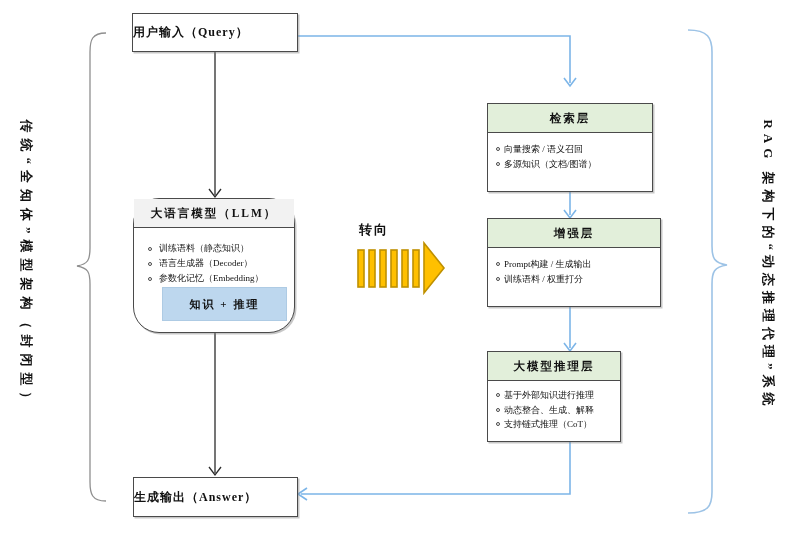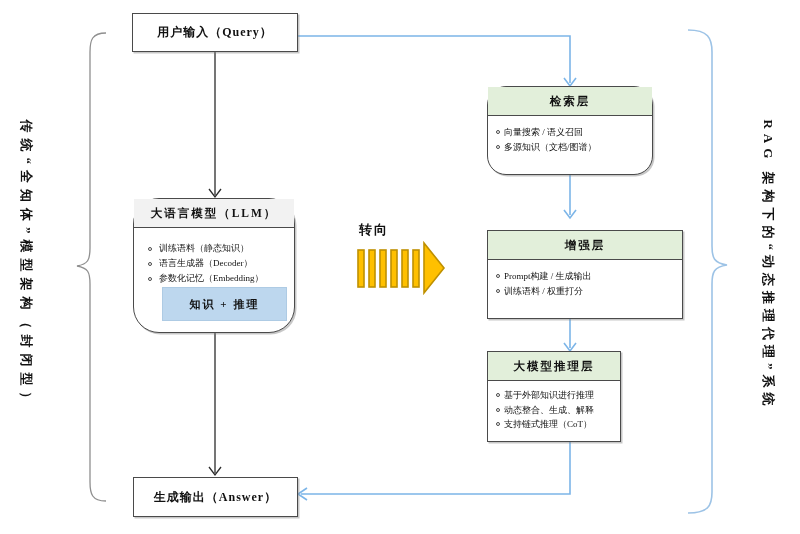--- a/index.html
+++ b/index.html
@@ -5,21 +5,21 @@
   html,body{margin:0;padding:0;background:#fff;}
   #stage{
     position:relative;width:800px;height:534px;background:#ffffff;overflow:hidden;
     font-family:"Liberation Serif","DejaVu Serif",serif;color:#111;
   }
   #wires{position:absolute;left:0;top:0;width:800px;height:534px;}
   .box{
     position:absolute;background:#fff;border:1.5px solid #4a4a4a;
     box-shadow:1.5px 1.5px 0 rgba(130,130,130,.45);box-sizing:border-box;
   }
-  .titlebox{display:flex;align-items:center;justify-content:center;
+  .titlebox{display:flex;align-items:center;
     font-size:12px;font-weight:bold;letter-spacing:1px;}
   .layer{padding:0;}
   .layer .hd{
     height:29px;display:flex;align-items:center;justify-content:center;
     font-size:11.5px;font-weight:bold;letter-spacing:2px;
     border-bottom:1.5px solid #4a4a4a;box-sizing:border-box;
   }
   .hd-gray{background:#f2f2f2;}
   .hd-green{background:#e2efda;}
   .bd{padding:9px 6px 0 8px;}
@@ -111,35 +111,35 @@
     </div>
     <div class="highlight">知识 + 推理</div>
   </div>
 
   <div class="box titlebox" style="left:133px;top:477px;width:165px;height:40px;">
     <span>生成输出（Answer）</span>
   </div>
 
   <div class="turn-label">转向</div>
 
-  <div class="box layer" style="left:487px;top:86px;width:166px;height:89px;border-radius:19px;">
+  <div class="box layer" style="left:487px;top:103px;width:166px;height:89px;">
     <div class="hd hd-green">检索层</div>
     <div class="bd">
       <div class="bullet">
         <span class="dot"></span>
         <span>向量搜索 / 语义召回</span>
       </div>
       <div class="bullet">
         <span class="dot"></span>
         <span>多源知识（文档/图谱）</span>
       </div>
     </div>
   </div>
 
-  <div class="box layer" style="left:487px;top:230px;width:196px;height:89px;">
+  <div class="box layer" style="left:487px;top:218px;width:174px;height:89px;">
     <div class="hd hd-green">增强层</div>
     <div class="bd">
       <div class="bullet">
         <span class="dot"></span>
         <span>Prompt构建 / 生成输出</span>
       </div>
       <div class="bullet">
         <span class="dot"></span>
         <span>训练语料 / 权重打分</span>
       </div>

